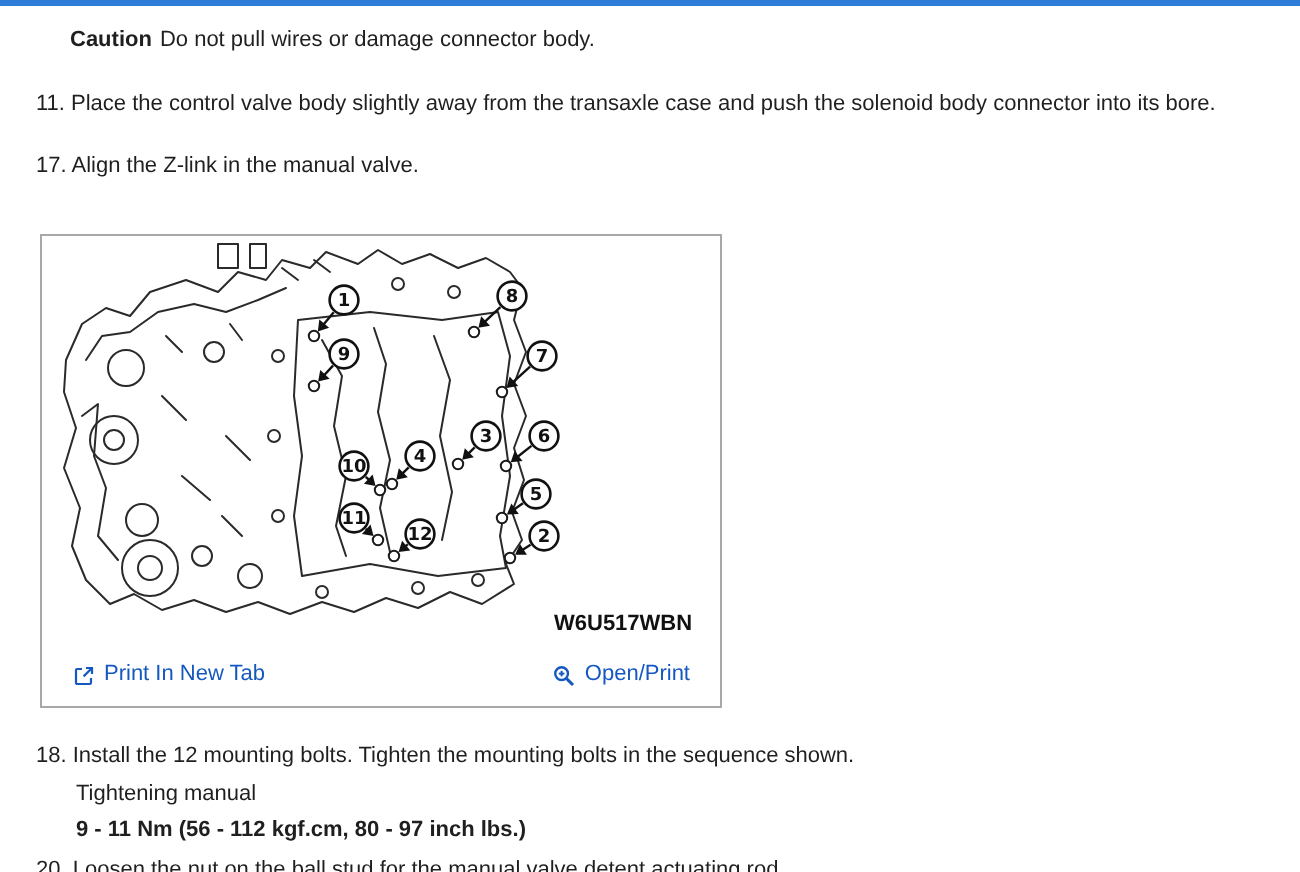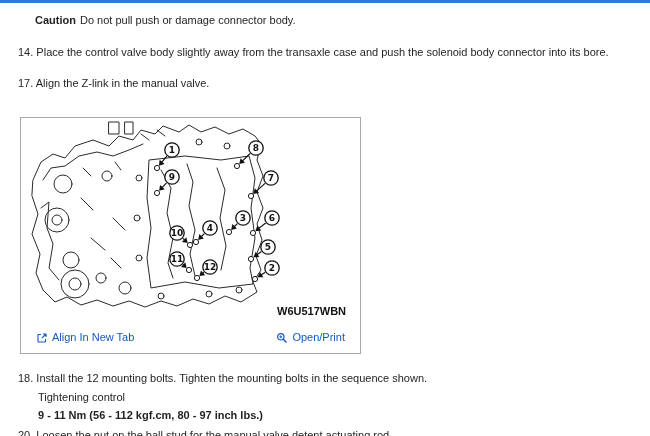--- a/index.html
+++ b/index.html
@@ -51,24 +51,24 @@
   .callout-circle{fill:#ffffff;stroke:#111;stroke-width:1.3;}
   .callout-num{font-family:"DejaVu Sans",sans-serif;font-size:9px;font-weight:bold;fill:#111;text-anchor:middle;}
   .fig-code{font-family:"Liberation Sans",sans-serif;font-size:11px;font-weight:bold;fill:#111;}
 </style>
 </head>
 <body style="--accent: #2e7cd6; --link: #1558c0; color: rgb(31, 31, 31);">
 
 <div class="top-bar"></div>
 
 <div class="caution-note">
-  <span class="caution-label">Caution</span><span>Do not pull push or damage connector body.</span>
+  <span class="caution-label">Caution</span><span>Do not pull wires or damage connector body.</span>
 </div>
 
-<div class="step-line step-16">14. Place the control valve body slightly away from the transaxle case and push the solenoid body connector into its bore.</div>
+<div class="step-line step-16">11. Place the control valve body slightly away from the transaxle case and push the solenoid body connector into its bore.</div>
 <div class="step-line step-17">17. Align the Z-link in the manual valve.</div>
 
 <div class="figure-panel">
   <svg class="figure-svg" viewBox="0 0 338 204">
 
     <path class="art" d="M12,62 L20,44 L32,36 L44,40 L54,28 L72,22 L88,28 L98,18 L112,22 L120,12 L134,16 L142,8 L158,14 L168,7 L180,14 L194,9 L208,16 L222,11 L234,18 L240,26 L236,42 L242,58 L236,74 L242,90 L236,106 L241,122 L235,138 L240,152 L232,164 L236,174 L220,184 L204,178 L188,186 L172,181 L156,188 L140,183 L124,189 L108,183 L92,188 L76,182 L60,187 L46,179 L34,184 L22,172 L15,155 L19,136 L11,116 L17,96 L11,78 Z"></path>
 
     <path class="art" d="M22,62 L30,50 L44,48 L58,38 L76,34 L92,38 L108,32 L122,26"></path>
     <path class="art" d="M20,90 L28,84 L26,110 L32,126 L28,150 L38,162"></path>
 
@@ -166,31 +166,31 @@
         <text x="251" y="153.2" class="callout-num">2</text>
       </g>
     <text class="fig-code" x="256" y="197">W6U517WBN</text>
   </svg>
   <div class="figure-links">
     <a class="fig-link">
       <svg width="12" height="12" viewBox="0 0 12 12">
         <path d="M5,2.5 H2.6 A0.6,0.6 0 0 0 2,3.1 V9.4 A0.6,0.6 0 0 0 2.6,10 H8.9 A0.6,0.6 0 0 0 9.5,9.4 V7" fill="none" stroke="currentColor" stroke-width="1.1"></path>
         <path d="M7,2 H10 V5 M10,2 L5.8,6.2" fill="none" stroke="currentColor" stroke-width="1.1"></path>
       </svg>
-      <span>Align In New Tab</span>
+      <span>Print In New Tab</span>
     </a>
     <a class="fig-link">
       <svg width="12" height="12" viewBox="0 0 12 12">
         <circle cx="4.8" cy="4.8" r="3.2" fill="none" stroke="currentColor" stroke-width="1.2"></circle>
         <line x1="3.4" y1="4.8" x2="6.2" y2="4.8" stroke="currentColor" stroke-width="1"></line>
         <line x1="4.8" y1="3.4" x2="4.8" y2="6.2" stroke="currentColor" stroke-width="1"></line>
         <line x1="7.3" y1="7.3" x2="10.5" y2="10.5" stroke="currentColor" stroke-width="1.5"></line>
       </svg>
       <span>Open/Print</span>
     </a>
   </div>
 </div>
 
 <div class="step-line step-18">18. Install the 12 mounting bolts. Tighten the mounting bolts in the sequence shown.</div>
-<div class="torque-label">Tightening control</div>
+<div class="torque-label">Tightening manual</div>
 <div class="torque-value">9 - 11 Nm (56 - 112 kgf.cm, 80 - 97 inch lbs.)</div>
 <div class="step-line step-19">20. Loosen the nut on the ball stud for the manual valve detent actuating rod.</div>
 <div class="step-line step-20">20. Remove the manual lever control shaft outer lever.</div>
 
 </body></html>

